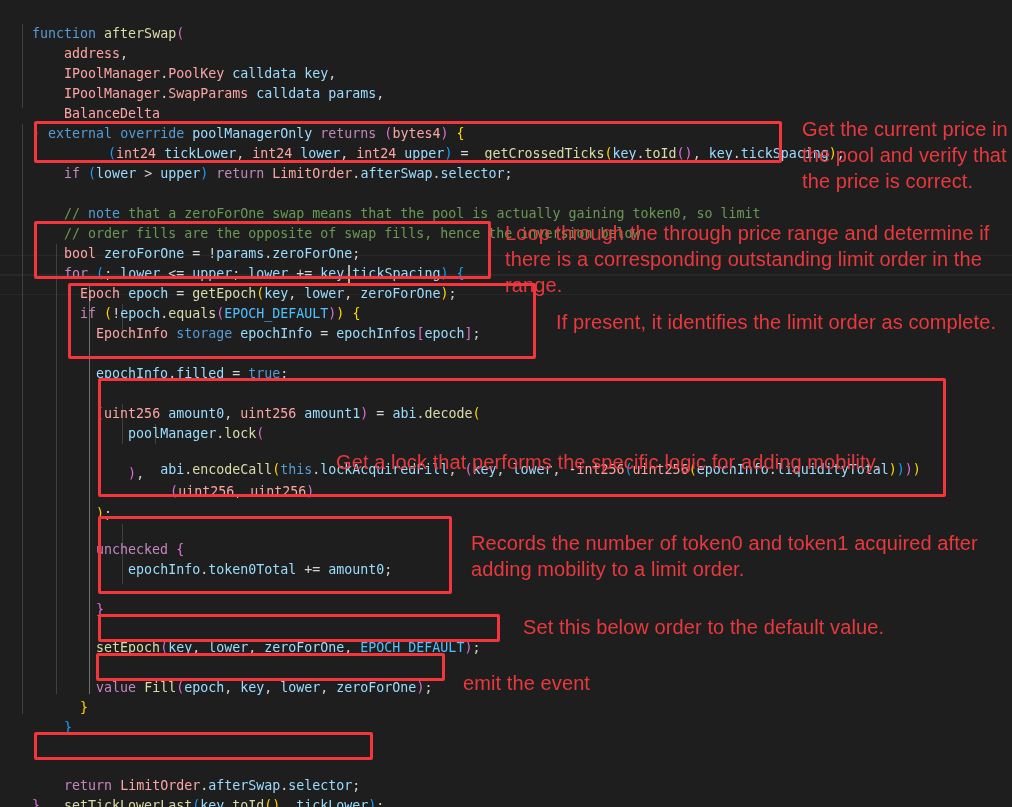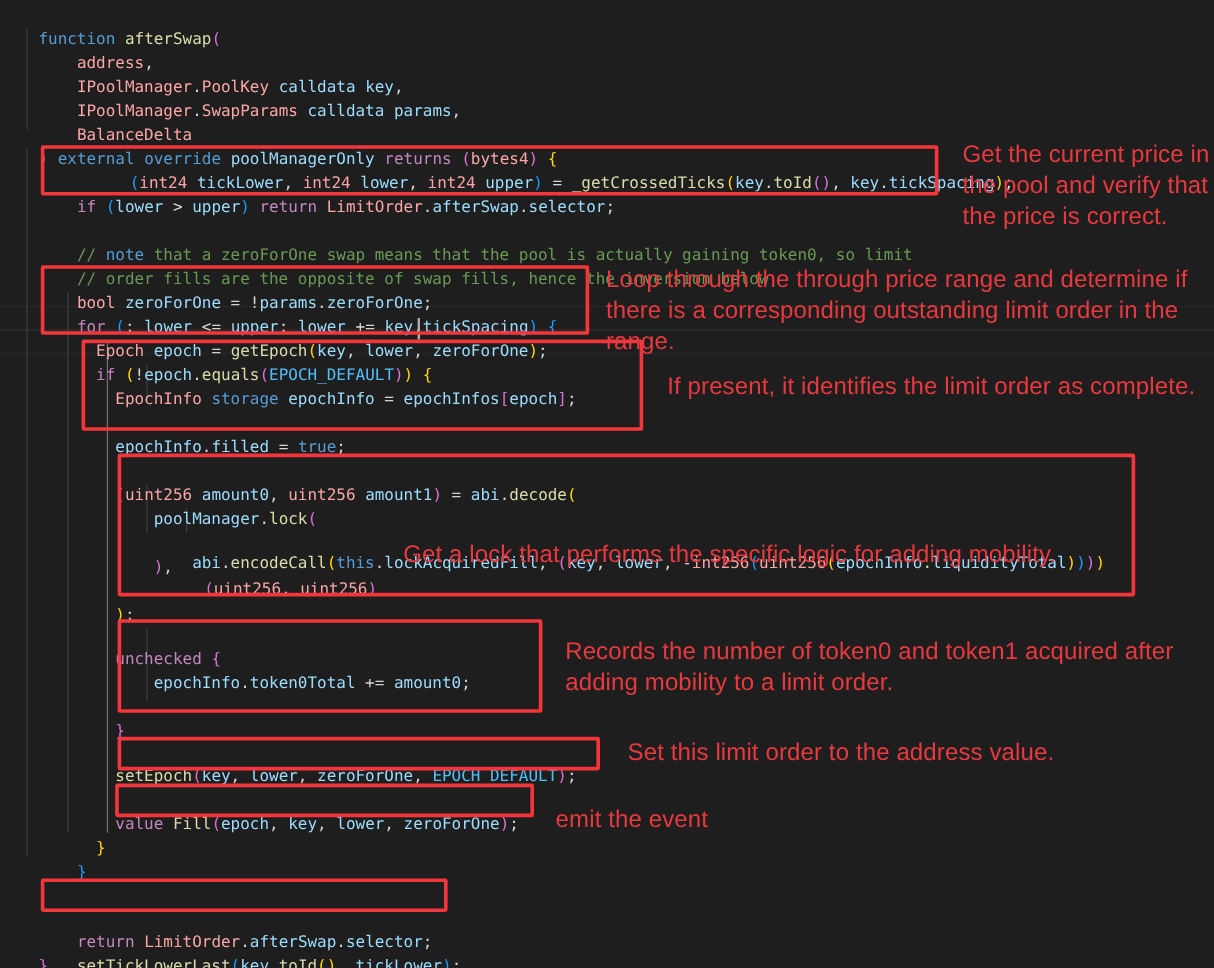--- a/index.html
+++ b/index.html
@@ -224,18 +224,18 @@
   <div class="anno-text" style="left:802px; top:116px; width:206px;">Get the current price in the pool and verify that the price is correct.</div>
 
   <div class="anno-text" style="left:505px; top:220px; width:500px;">Loop through the through price range and determine if there is a corresponding outstanding limit order in the range.</div>
 
   <div class="anno-text" style="left:556px; top:309px; width:446px;">If present, it identifies the limit order as complete.</div>
 
   <div class="anno-text" style="left:336px; top:449px; width:610px;">Get a lock that performs the specific logic for adding mobility.</div>
 
   <div class="anno-text" style="left:471px; top:530px; width:510px;">Records the number of token0 and token1 acquired after adding mobility to a limit order.</div>
 
-  <div class="anno-text" style="left:523px; top:614px; width:420px;">Set this limit order to the address value.</div>
+  <div class="anno-text" style="left:523px; top:614px; width:420px;">Set this below order to the default value.</div>
 
   <div class="anno-text" style="left:463px; top:670px; width:300px;">emit the event</div>
 
 
 </div>
 
 </body></html>

